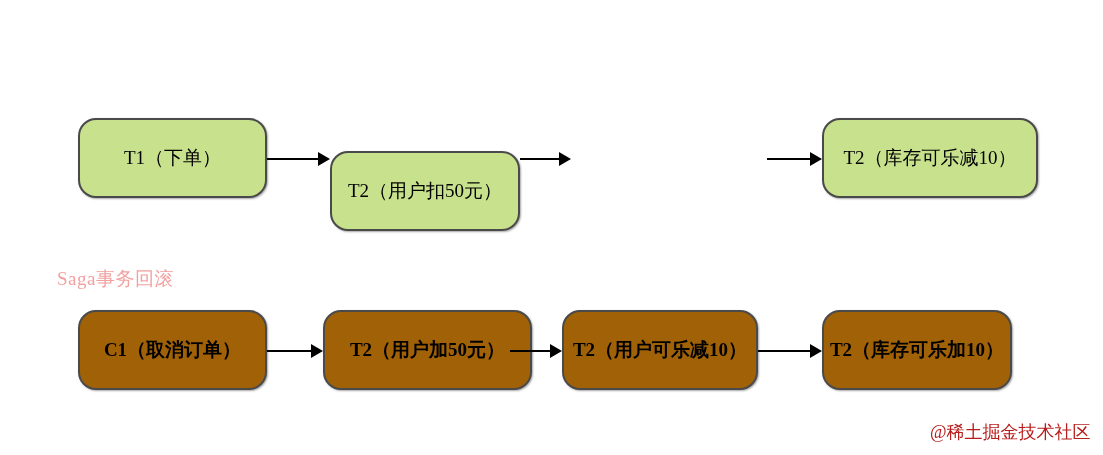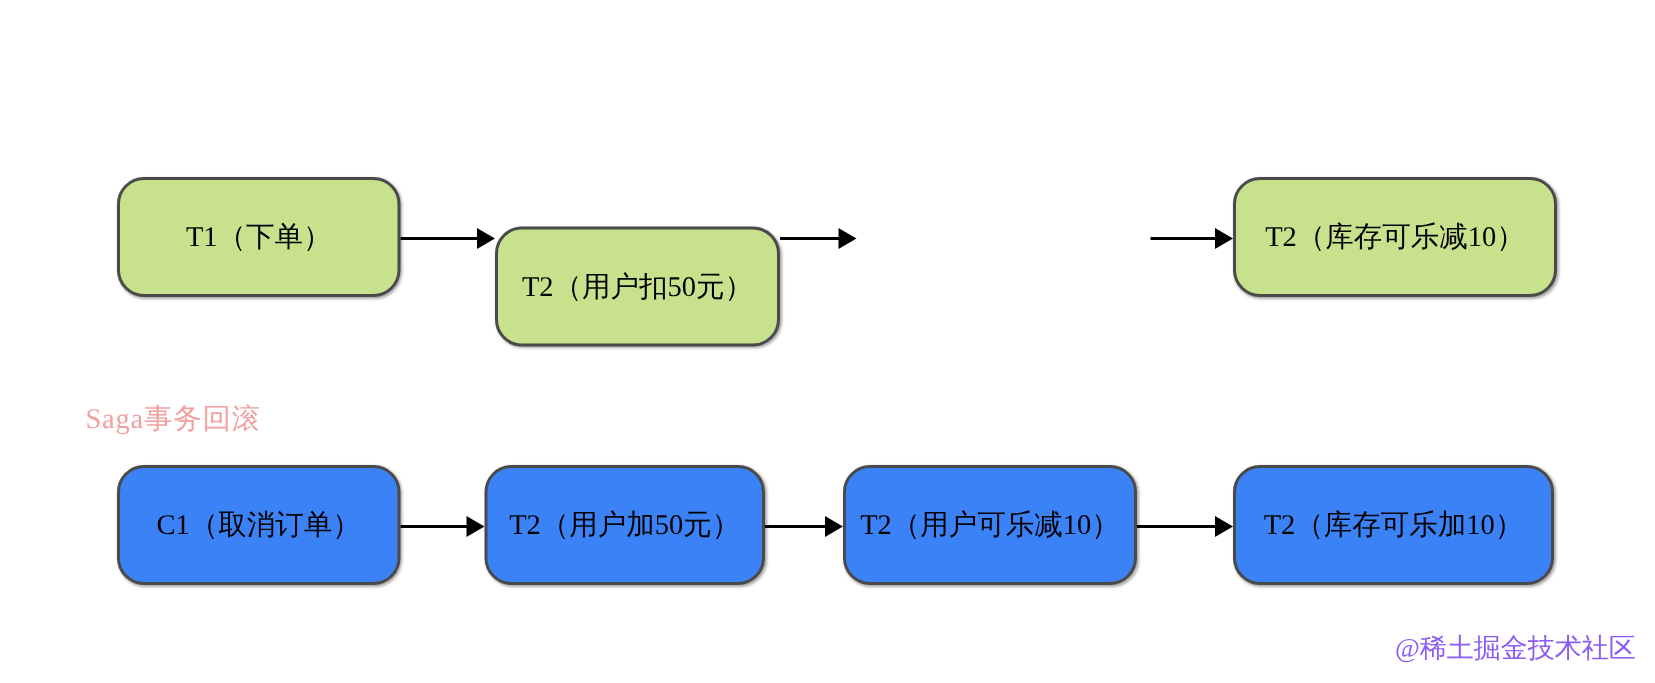--- a/index.html
+++ b/index.html
@@ -29,21 +29,21 @@
     border: 2px solid #4a4a4a;
     border-radius: 18px;
     box-sizing: border-box;
     display: flex;
     align-items: center;
     justify-content: center;
     box-shadow: 1px 1px 2px rgba(0,0,0,0.35);
     text-align: center;
   }
   .box.green { background: #c7e18c; }
-  .box.pink  { background: #3b82f6; }
+  .box.pink  { background: #a16207; font-weight: bold; }
   .box-label {
     font-size: 19px;
     color: #000000;
     white-space: nowrap;
   }
   .arrow {
     position: absolute;
     height: 14px;
   }
   .arrow-line {
@@ -62,21 +62,21 @@
     height: 0;
     border-left: 12px solid #000000;
     border-top: 7px solid transparent;
     border-bottom: 7px solid transparent;
   }
   .watermark {
     position: absolute;
     left: 930px;
     top: 420px;
     font-size: 18px;
-    color: #8b5cf6;
+    color: #b91c1c;
     white-space: nowrap;
   }
 </style>
 </head>
 <body>
 
 <div class="canvas">
 
 
   <div class="box green" style="left:78px; top:118px; width:189px;">
@@ -103,33 +103,33 @@
 
   <div class="flow-title rollback" style="left:57px; top:266px;">Saga事务回滚</div>
 
   <div class="box pink" style="left:78px; top:310px; width:189px;">
     <span class="box-label">C1（取消订单）</span>
   </div>
   <div class="arrow" style="left:267px; top:344px; width:56px;">
     <div class="arrow-line"></div>
     <div class="arrow-head"></div>
   </div>
-  <div class="box pink" style="left:323px; top:310px; width:187px;">
+  <div class="box pink" style="left:323px; top:310px; width:209px;">
     <span class="box-label">T2（用户加50元）</span>
   </div>
   <div class="arrow" style="left:510px; top:344px; width:52px;">
     <div class="arrow-line"></div>
     <div class="arrow-head"></div>
   </div>
   <div class="box pink" style="left:562px; top:310px; width:196px;">
     <span class="box-label">T2（用户可乐减10）</span>
   </div>
   <div class="arrow" style="left:758px; top:344px; width:64px;">
     <div class="arrow-line"></div>
     <div class="arrow-head"></div>
   </div>
-  <div class="box pink" style="left:822px; top:310px; width:214px;">
+  <div class="box pink" style="left:822px; top:310px; width:190px;">
     <span class="box-label">T2（库存可乐加10）</span>
   </div>
 
   <div class="watermark">@稀土掘金技术社区</div>
 
 </div>
 
 </body></html>

